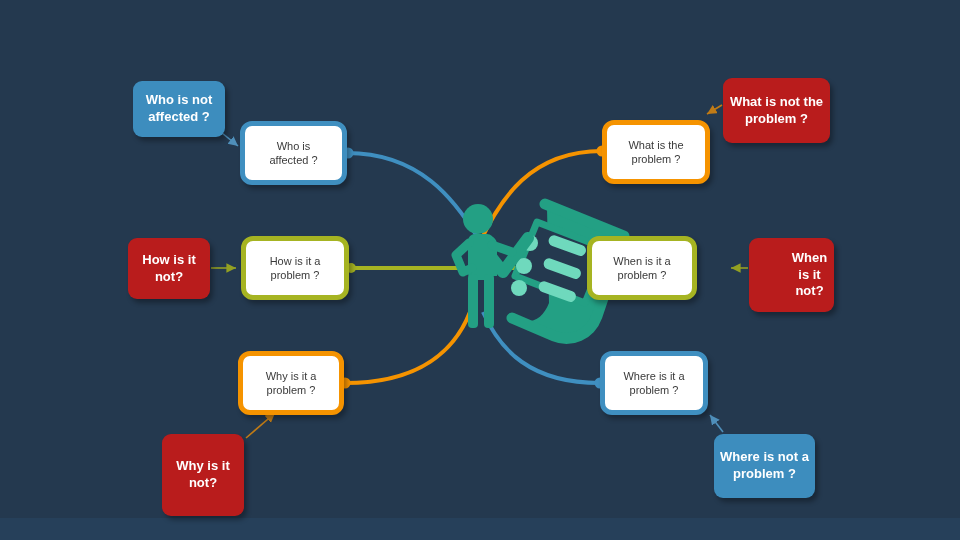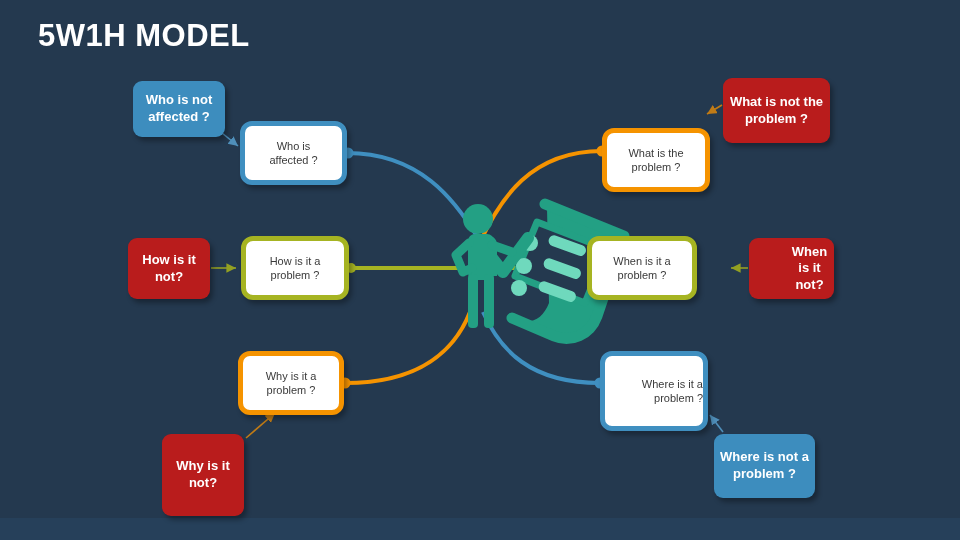--- a/index.html
+++ b/index.html
@@ -59,21 +59,20 @@
   .f-orange { background:#b91c1c; }
   .f-olive  { background:#b91c1c; }
 </style>
 </head>
 <body style="background: rgb(36, 57, 79);">
 
 <div id="stage">
 
   <div class="bottom-band"></div>
 
-  <div class="title" style="color: rgb(255, 255, 255);">5W1H MODEL</div>
 
   <svg class="links" viewBox="0 0 960 540">
     <defs>
       <marker id="arrB" markerWidth="7" markerHeight="7" refX="6" refY="3" orient="auto">
         <path d="M0,0 L6,3 L0,6 Z" fill="#4f8fba"></path>
       </marker>
       <marker id="arrO" markerWidth="7" markerHeight="7" refX="6" refY="3" orient="auto">
         <path d="M0,0 L6,3 L0,6 Z" fill="#c07b16"></path>
       </marker>
       <marker id="arrL" markerWidth="7" markerHeight="7" refX="6" refY="3" orient="auto">
@@ -146,44 +145,44 @@
     </g>
   </svg>
 
   <div id="nodes">
       <div class="node main b-blue" style="left: 240px; top: 121px; width: 107px; height: 64px;">
         <span>Who is<br>affected ?</span>
       </div>
       <div class="node alt f-blue" style="left: 133px; top: 81px; width: 92px; height: 56px;">
         <span>Who is not<br>affected ?</span>
       </div>
-      <div class="node main b-orange" style="left: 602px; top: 128px; width: 108px; height: 64px;">
+      <div class="node main b-orange" style="left: 602px; top: 120px; width: 108px; height: 64px;">
         <span>What is the<br>problem ?</span>
       </div>
       <div class="node alt f-orange" style="left: 723px; top: 78px; width: 107px; height: 65px;">
         <span>What is not the<br>problem ?</span>
       </div>
       <div class="node main b-olive" style="left: 241px; top: 236px; width: 108px; height: 64px;">
         <span>How is it a<br>problem ?</span>
       </div>
       <div class="node alt f-olive" style="left: 128px; top: 238px; width: 82px; height: 61px;">
         <span>How is it<br>not?</span>
       </div>
       <div class="node main b-olive" style="left: 587px; top: 236px; width: 110px; height: 64px;">
         <span>When is it a<br>problem ?</span>
       </div>
-      <div class="node alt f-olive" style="left: 749px; top: 238px; width: 85px; height: 61px; padding-left: 36px;">
+      <div class="node alt f-olive" style="left: 749px; top: 238px; width: 85px; height: 74px; padding-left: 36px;">
         <span>When is it<br>not?</span>
       </div>
       <div class="node main b-orange" style="left: 238px; top: 351px; width: 106px; height: 64px;">
         <span>Why is it a<br>problem ?</span>
       </div>
       <div class="node alt f-orange" style="left: 162px; top: 434px; width: 82px; height: 82px;">
         <span>Why is it<br>not?</span>
       </div>
-      <div class="node main b-blue" style="left: 600px; top: 351px; width: 108px; height: 80px; text-align: right;">
+      <div class="node main b-blue" style="left: 600px; top: 351px; width: 108px; height: 64px;">
         <span>Where is it a<br>problem ?</span>
       </div>
       <div class="node alt f-blue" style="left: 686px; top: 434px; width: 101px; height: 64px; margin-left: 28px;">
         <span>Where is not a<br>problem ?</span>
       </div>
     </div>
 </div>
 
 </body></html>

